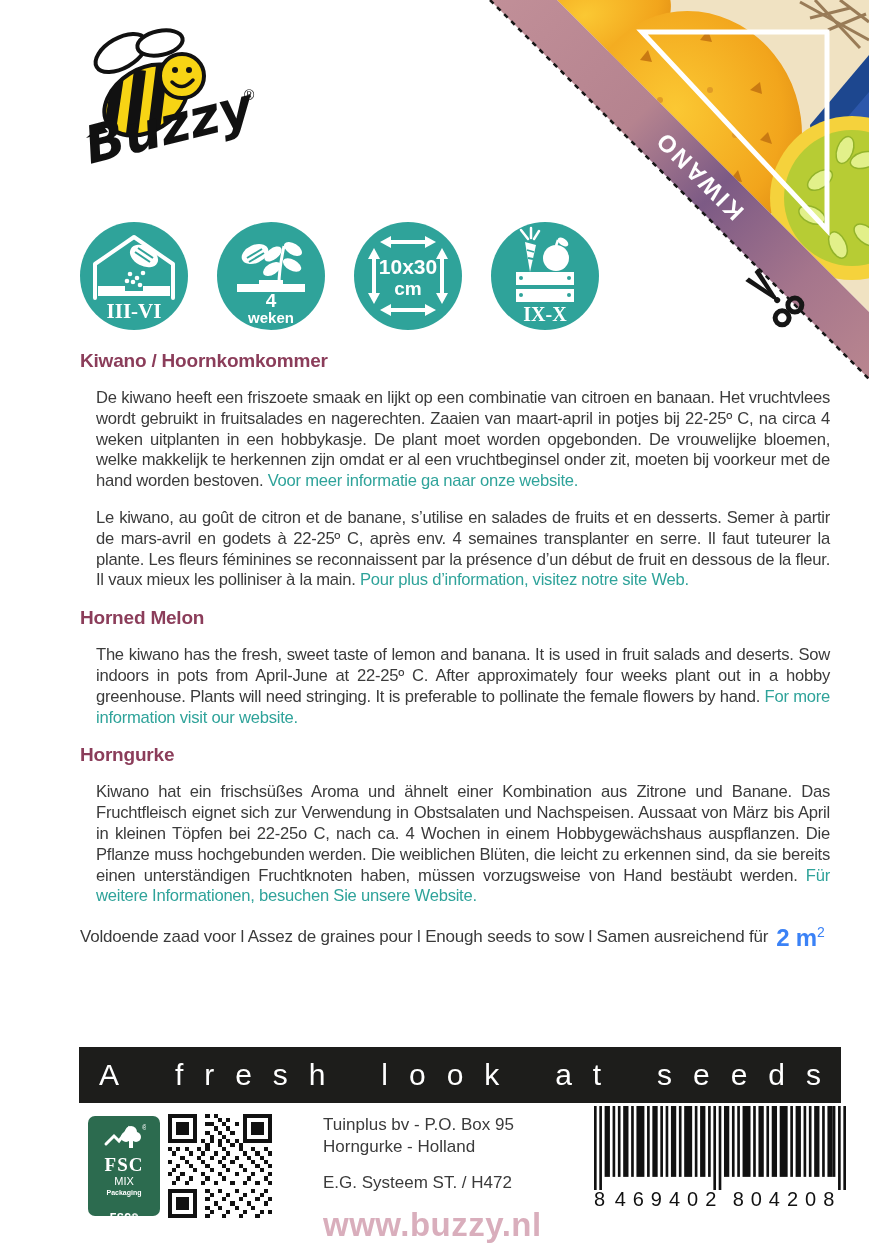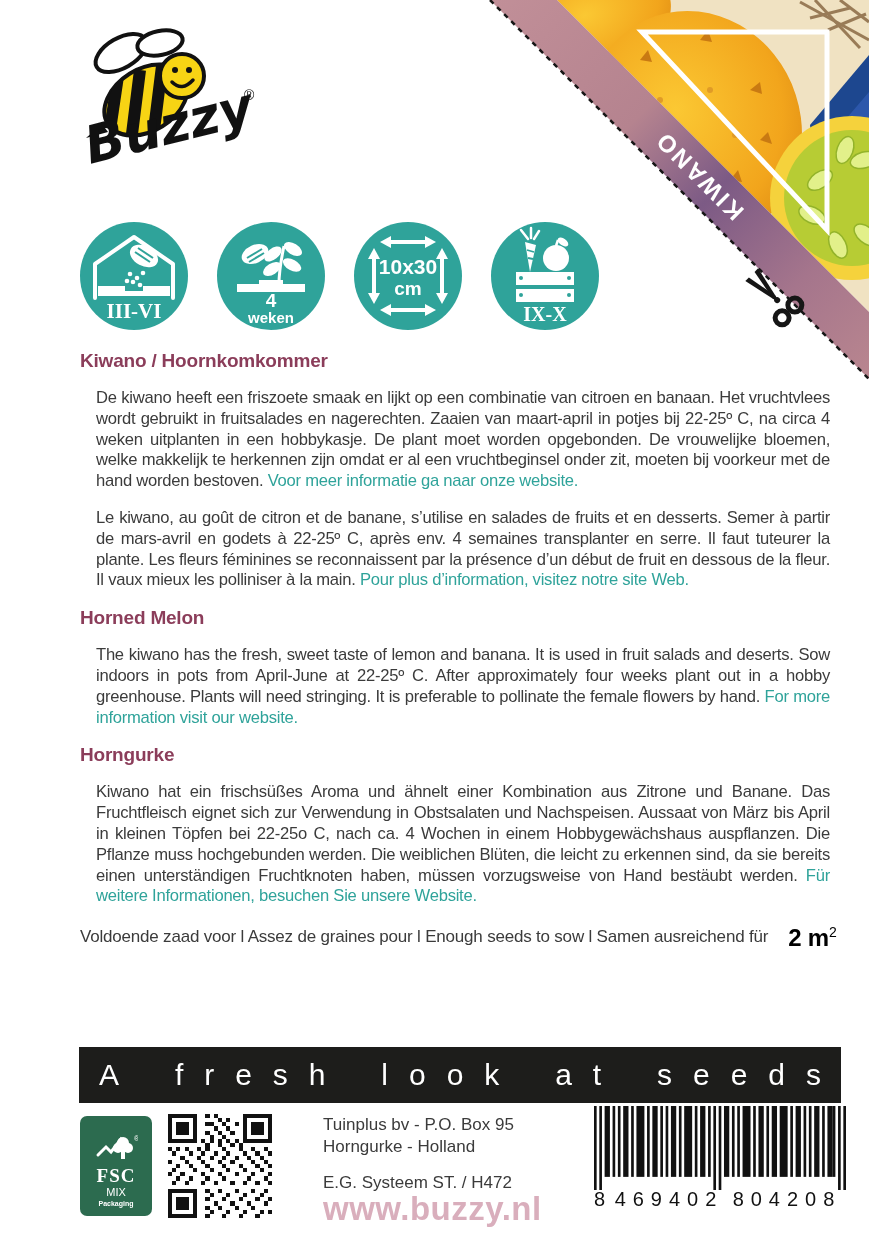--- a/index.html
+++ b/index.html
@@ -17,43 +17,43 @@
 
   
   .text-col{position:absolute;left:80px;top:350px;width:766px;}
   .sect{margin:0 0 13px 0;}
   .sect h3{margin:0 0 1px 0;font-size:19px;line-height:22px;font-weight:700;color:#8b3d5a;
            letter-spacing:-0.2px;}
   .sect p{margin:16px;font-size:16.6px;line-height:20.8px;text-align:justify;letter-spacing:-0.25px;}
   .sect .weblink{color:#2fa39a;}
   .annual{margin:6px 0 0 0;font-size:21px;font-weight:700;color:#8b3d5a;letter-spacing:-0.2px;}
   .seedsline{margin:13px 0 0 0;font-size:17px;letter-spacing:-0.2px;display:flex;align-items:flex-end;gap:8px;}
-  .seedsline .qty{color:#000000;font-weight:400;font-size:24px;line-height:18px;white-space:nowrap;margin-left:12px;}
+  .seedsline .qty{color:#3b82f6;font-weight:400;font-size:24px;line-height:18px;white-space:nowrap;}
   .seedsline .qty sup{font-size:14px;}
 
   
   .banner{position:absolute;left:79px;top:1047px;width:762px;height:56px;background:#1d1d1b;
           display:flex;align-items:center;padding:0 20px;box-sizing:border-box;}
   .banner .spread{display:flex;justify-content:space-between;width:100%;color:#fff;
                   font-size:30px;font-weight:400;line-height:1;}
   .banner .spread span{display:block;}
   .banner .spread span.sp{width:14px;}
 
   
   .footer{position:absolute;left:80px;top:1112px;width:766px;height:130px;}
-  .fsc{position:absolute;left:0;top:4px;width:72px;height:100px;background:#2c6b4f;border-radius:7px;
-       color:#fff;text-align:center;box-sizing:border-box;padding-top:17px;}
+  .fsc{position:absolute;left:8px;top:4px;width:72px;height:100px;background:#2c6b4f;border-radius:7px;
+       color:#fff;text-align:center;box-sizing:border-box;padding-top:6px;}
   .fsc .fsc-word{font-family:"Liberation Serif",serif;font-weight:700;font-size:19px;line-height:18px;letter-spacing:1px;}
   .fsc .mix{font-size:11px;font-weight:400;line-height:14px;}
   .fsc .pack{font-size:7px;font-weight:700;line-height:9px;}
   .fsc .code{font-size:12px;font-weight:700;line-height:12px;margin-top:16px;font-family:Liberation Mono, monospace;}
   .qr{position:absolute;left:88px;top:2px;width:104px;height:104px;}
   .addr{position:absolute;left:243px;top:2px;font-size:17px;line-height:22px;color:#3b3b3b;}
   .addr .sys{margin-top:14px;}
-  .site{margin-top:4px;font-size:33px;font-weight:700;color:#d9aebc;letter-spacing:0.5px;}
+  .site{margin-top:20px;font-size:33px;font-weight:700;color:#d9aebc;letter-spacing:0.5px;}
   .barcode{position:absolute;right:0px;top:-6px;width:252px;height:112px;}
   .barcode svg{display:block;}
   .bc-digits{display:flex;width:100%;font-size:20px;color:#111;margin-top:-2px;
              font-family:"Liberation Sans",sans-serif;}
   .bc-digits .lead{flex:0 0 16px;}
   .bc-digits .grp{flex:1;text-align:center;letter-spacing:7px;}
 </style>
 </head>
 <body>
 

